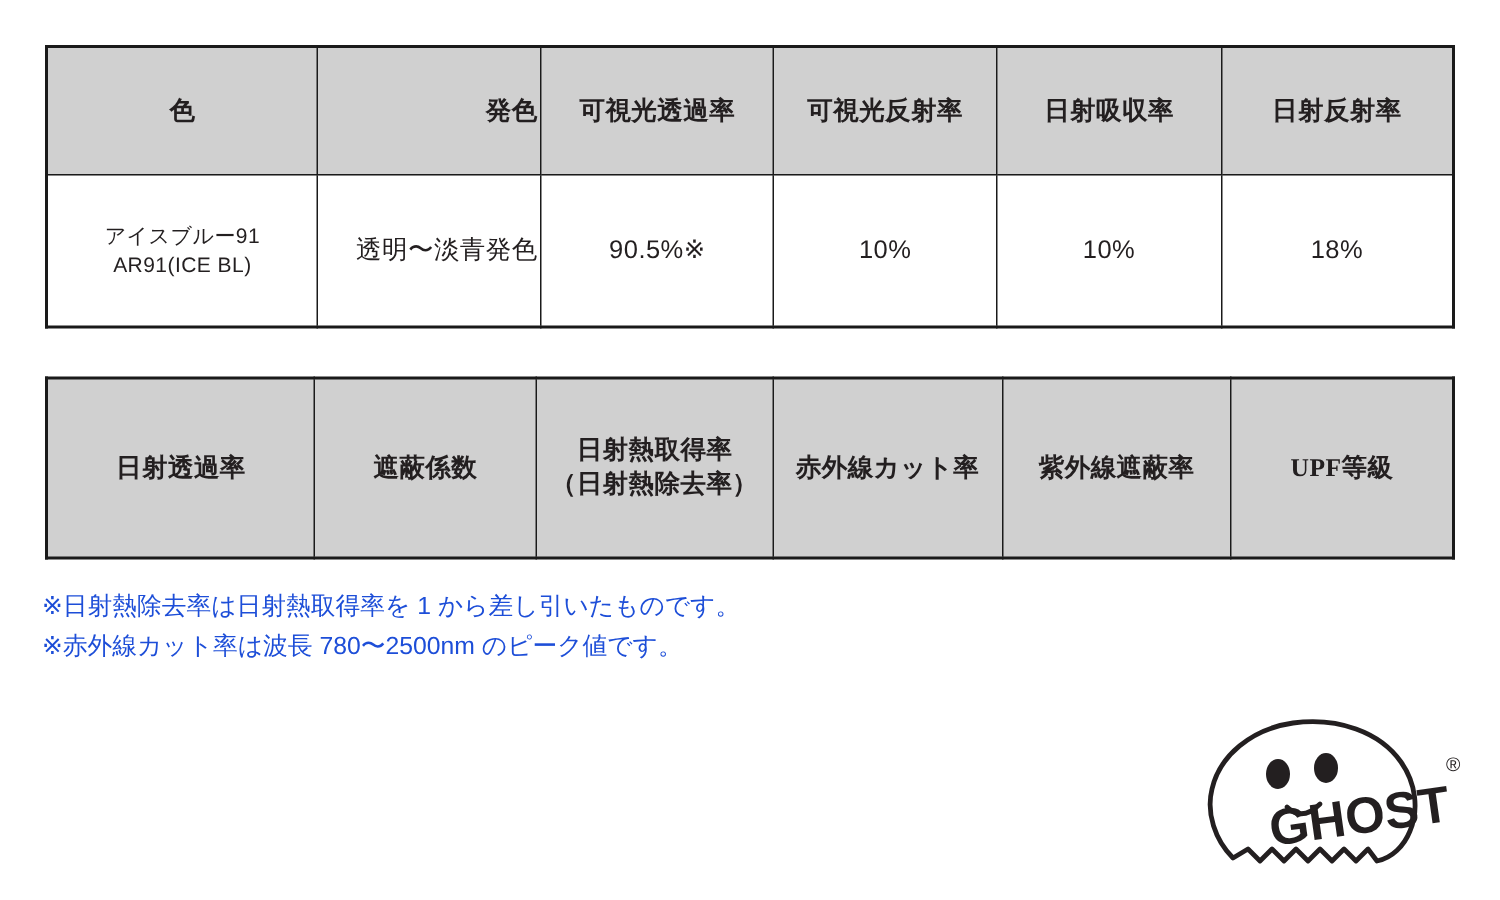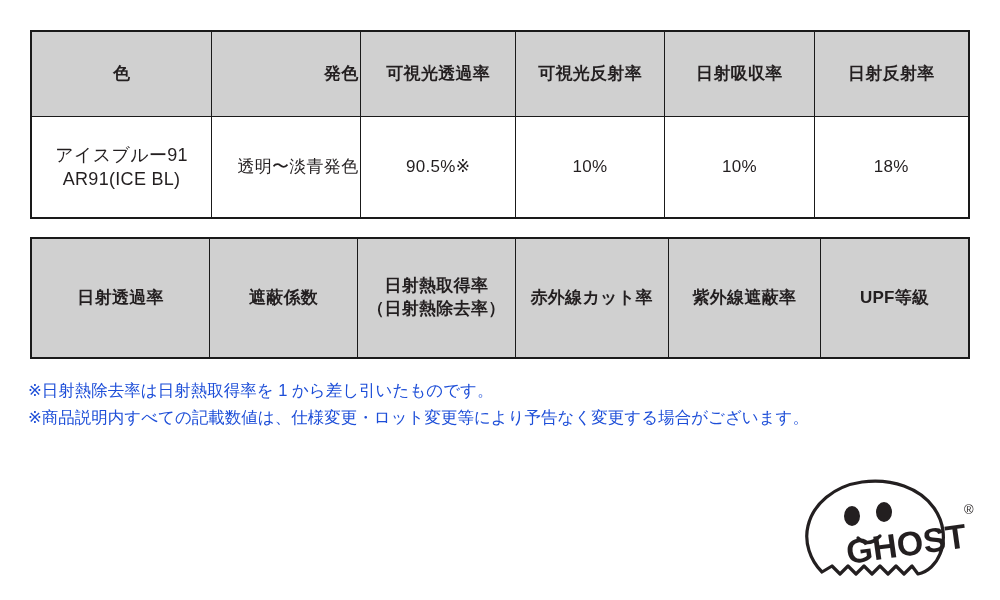--- a/index.html
+++ b/index.html
@@ -41,30 +41,30 @@
   .spec-table tr.head td {
     background: #d0d0d0;
     font-weight: bold;
     height: 76px;
   }
   .spec-table tr.body td {
     background: #ffffff;
     height: 92px;
   }
   .table1-wrap { padding-top: 30px; }
-  .table2-wrap { padding-top: 18px; }
+  .table2-wrap { padding-top: 32px; font-family: Liberation Serif, serif; }
 
   .t1 td.c0 { width: 170px; }
   .t1 td.c1 { width: 140px; text-align: right; }
   .t1 td.c2 { width: 145px; }
   .t1 td.c3 { width: 140px; }
   .t1 td.c4 { width: 140px; }
   .t1 td.c5 { width: 145px; }
 
-  .t1 .body .c0 { font-size: 18px; }
+  .t1 .body .c0 { font-size: 14px; }
   .t1 .body .c1 { font-size: 17px; }
 
   .t2 td.c0 { width: 170px; }
   .t2 td.c1 { width: 140px; }
   .t2 td.c2 { width: 150px; }
   .t2 td.c3 { width: 145px; margin-top: 28px; }
   .t2 td.c4 { width: 145px; }
   .t2 td.c5 { width: 140px; }
   .t2 tr.head td { height: 110px; }
   .t2 tr.body td { height: 92px; }
@@ -134,21 +134,21 @@
         <td class="c3">赤外線カット率</td>
         <td class="c4">紫外線遮蔽率</td>
         <td class="c5">UPF等級</td>
       </tr>
     </tbody>
       </table>
   </div>
 
   <div class="notes">
     <div>※日射熱除去率は日射熱取得率を 1 から差し引いたものです。</div>
-    <div>※商品説明内すべての記載数値は、仕様変更・ロット変更等により予告なく変更する場合がございます。</div>
+    <div>※赤外線カット率は波長 780〜2500nm のピーク値です。</div>
   </div>
 
   <svg class="ghost-logo" viewBox="0 0 190 110">
     <path d="M30 104 C18 92 12 74 16 58 C21 36 42 18 70 14 C100 10 128 20 142 40 C152 54 154 72 148 86 C144 96 136 104 126 106 L120 98 L112 106 L104 98 L96 106 L88 98 L80 106 L72 98 L64 106 L56 98 L48 106 L40 98 Z" fill="#ffffff" stroke="#231f20" stroke-width="3.2" stroke-linejoin="round"></path>
     <ellipse cx="60" cy="48" rx="8" ry="10" fill="#231f20"></ellipse>
     <ellipse cx="92" cy="44" rx="8" ry="10" fill="#231f20"></ellipse>
     <path d="M66 70 Q76 80 88 68" fill="none" stroke="#231f20" stroke-width="3.2" stroke-linecap="round"></path>
     <text x="56" y="96" font-family="'Liberation Sans', sans-serif" font-size="34" font-weight="bold" fill="#231f20" transform="rotate(-8 56 96)">GHOST</text>
     <text x="172" y="46" font-family="'Liberation Sans', sans-serif" font-size="13" fill="#231f20">®</text>
   </svg>

